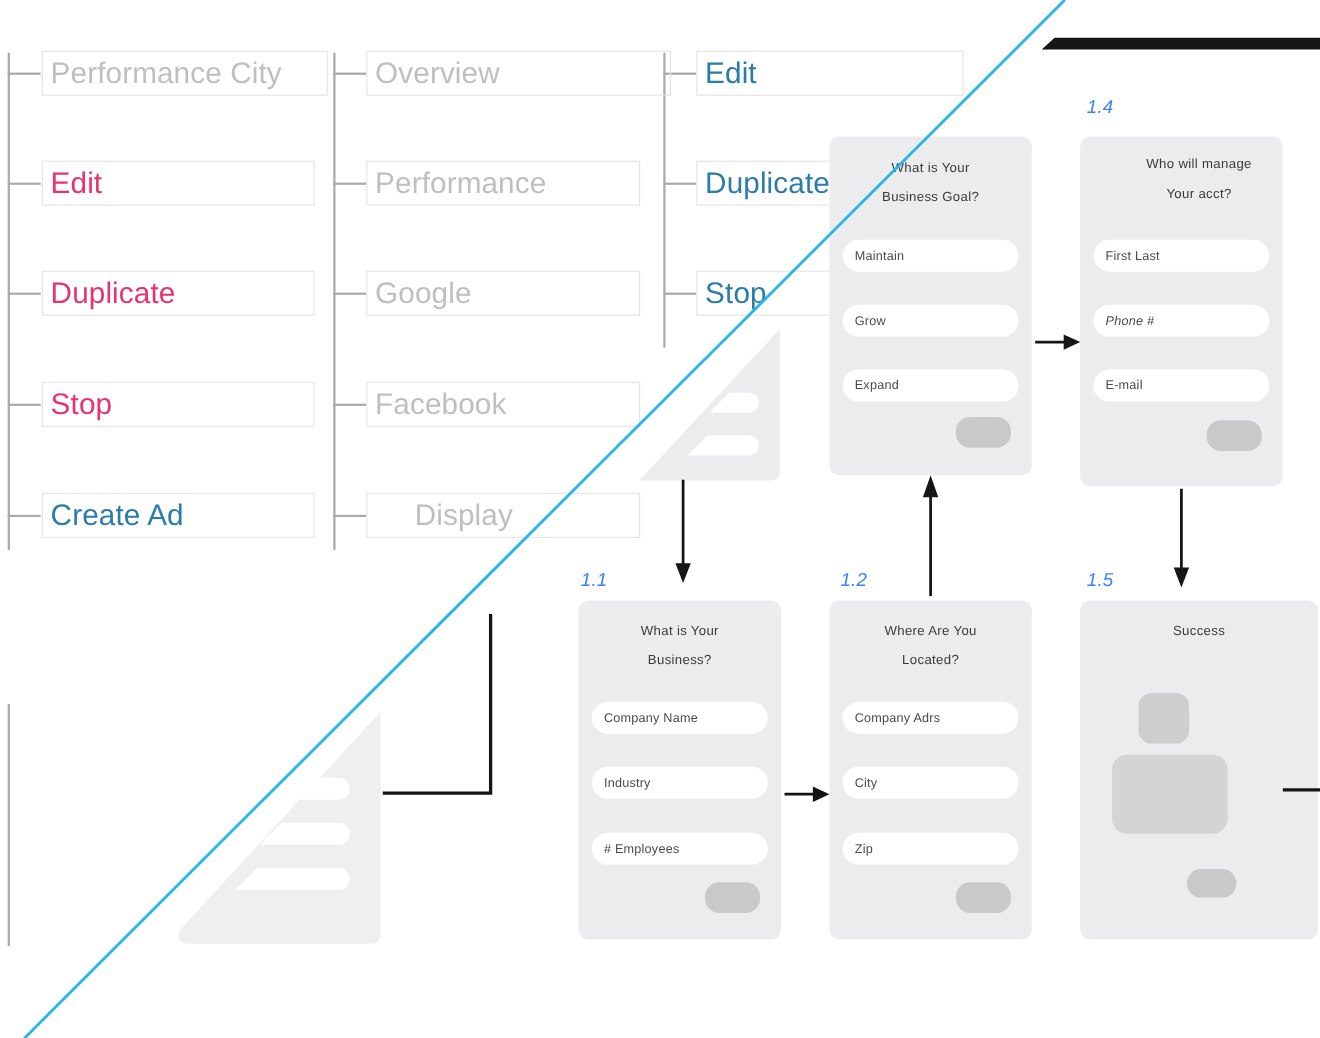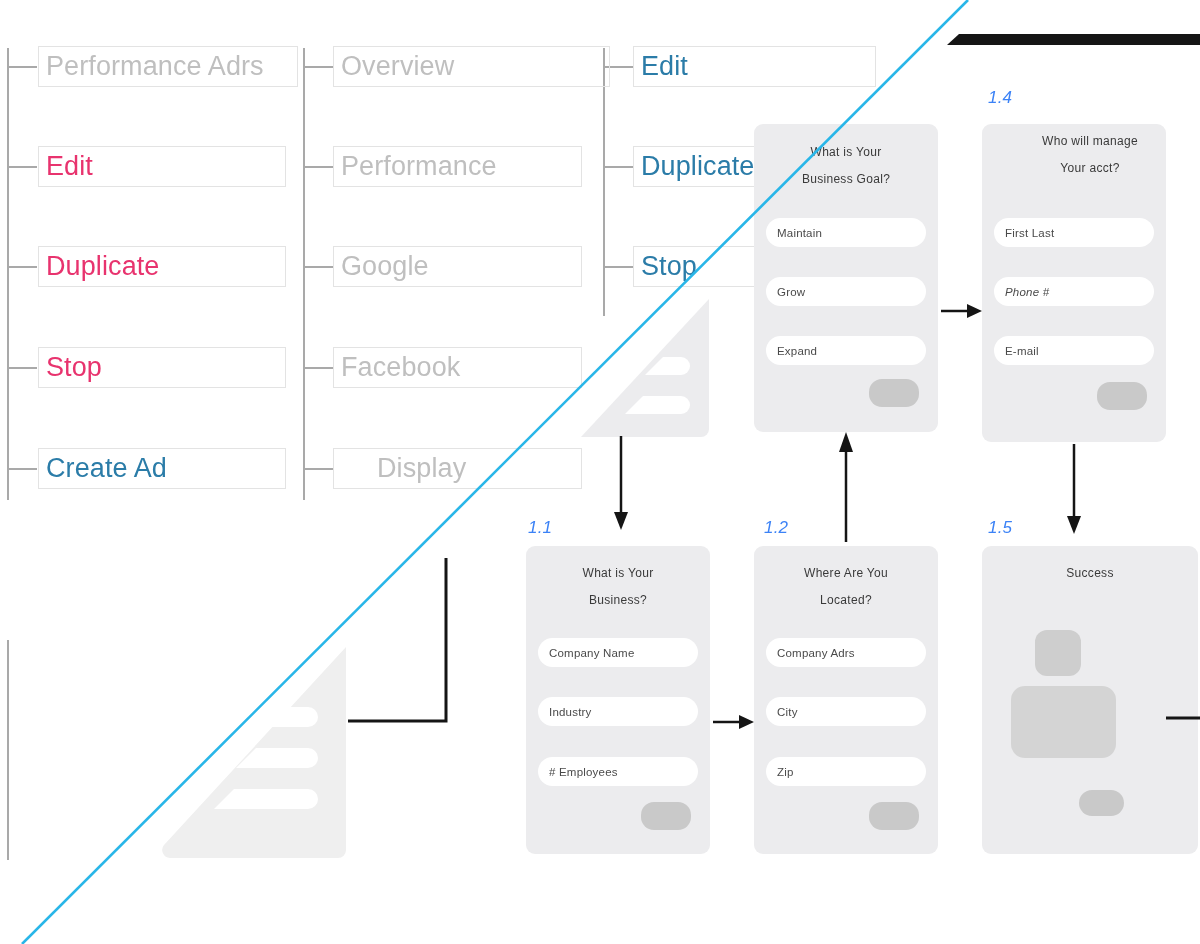--- a/index.html
+++ b/index.html
@@ -175,21 +175,21 @@
   <div class="tick" style="left:303px; top:166px; width:30px;"></div>
   <div class="tick" style="left:303px; top:266px; width:30px;"></div>
   <div class="tick" style="left:303px; top:367px; width:30px;"></div>
   <div class="tick" style="left:303px; top:468px; width:30px;"></div>
 
   <div class="bracket" style="left:603px; top:48px; height:268px;"></div>
   <div class="tick" style="left:603px; top:66px;  width:30px;"></div>
   <div class="tick" style="left:603px; top:166px; width:30px;"></div>
   <div class="tick" style="left:603px; top:266px; width:30px;"></div>
 
-  <div class="menu-box grey" style="left:38px; top:46px; width:260px; height:41px;">Performance Adrs</div>
+  <div class="menu-box grey" style="left:38px; top:46px; width:260px; height:41px;">Performance City</div>
   <div class="menu-box pink" style="left:38px; top:146px; width:248px; height:41px;">Edit</div>
   <div class="menu-box pink" style="left:38px; top:246px; width:248px; height:41px;">Duplicate</div>
   <div class="menu-box pink" style="left:38px; top:347px; width:248px; height:41px;">Stop</div>
   <div class="menu-box blue" style="left:38px; top:448px; width:248px; height:41px;">Create Ad</div>
 
   <div class="menu-box grey" style="left:333px; top:46px; width:277px; height:41px;">Overview</div>
   <div class="menu-box grey" style="left:333px; top:146px; width:249px; height:41px;">Performance</div>
   <div class="menu-box grey" style="left:333px; top:246px; width:249px; height:41px;">Google</div>
   <div class="menu-box grey" style="left:333px; top:347px; width:249px; height:41px;">Facebook</div>
   <div class="menu-box grey" style="left:333px; top:448px; width:249px; height:41px;padding-left:43px;">Display</div>
@@ -204,21 +204,21 @@
       <span class="l2">Business Goal?</span>
     </div>
     <div class="field" style="left:12px; top:94px; width:160px;">Maintain</div>
     <div class="field" style="left:12px; top:153px; width:160px;">Grow</div>
     <div class="field" style="left:12px; top:212px; width:160px;">Expand</div>
     <div class="cta" style="left:115px; top:255px; width:50px; height:28px;"></div>
   </div>
 
   <div class="card-label" style="left:988px; top:88px;">1.4</div>
   <div class="card" style="left:982px; top:124px; width:184px; height:318px;">
-    <div class="card-title" style="top:4px;padding-left:32px;">
+    <div class="card-title" style="top:12px;padding-left:32px;">
       <span class="l1">Who will manage</span>
       <span class="l2">Your acct?</span>
     </div>
     <div class="field" style="left:12px; top:94px; width:160px;">First Last</div>
     <div class="field" style="left:12px; top:153px; width:160px;font-style:italic;">Phone #</div>
     <div class="field" style="left:12px; top:212px; width:160px;">E-mail</div>
     <div class="cta" style="left:115px; top:258px; width:50px; height:28px;"></div>
   </div>
 
   <div class="card-label" style="left:528px; top:518px;">1.1</div>

